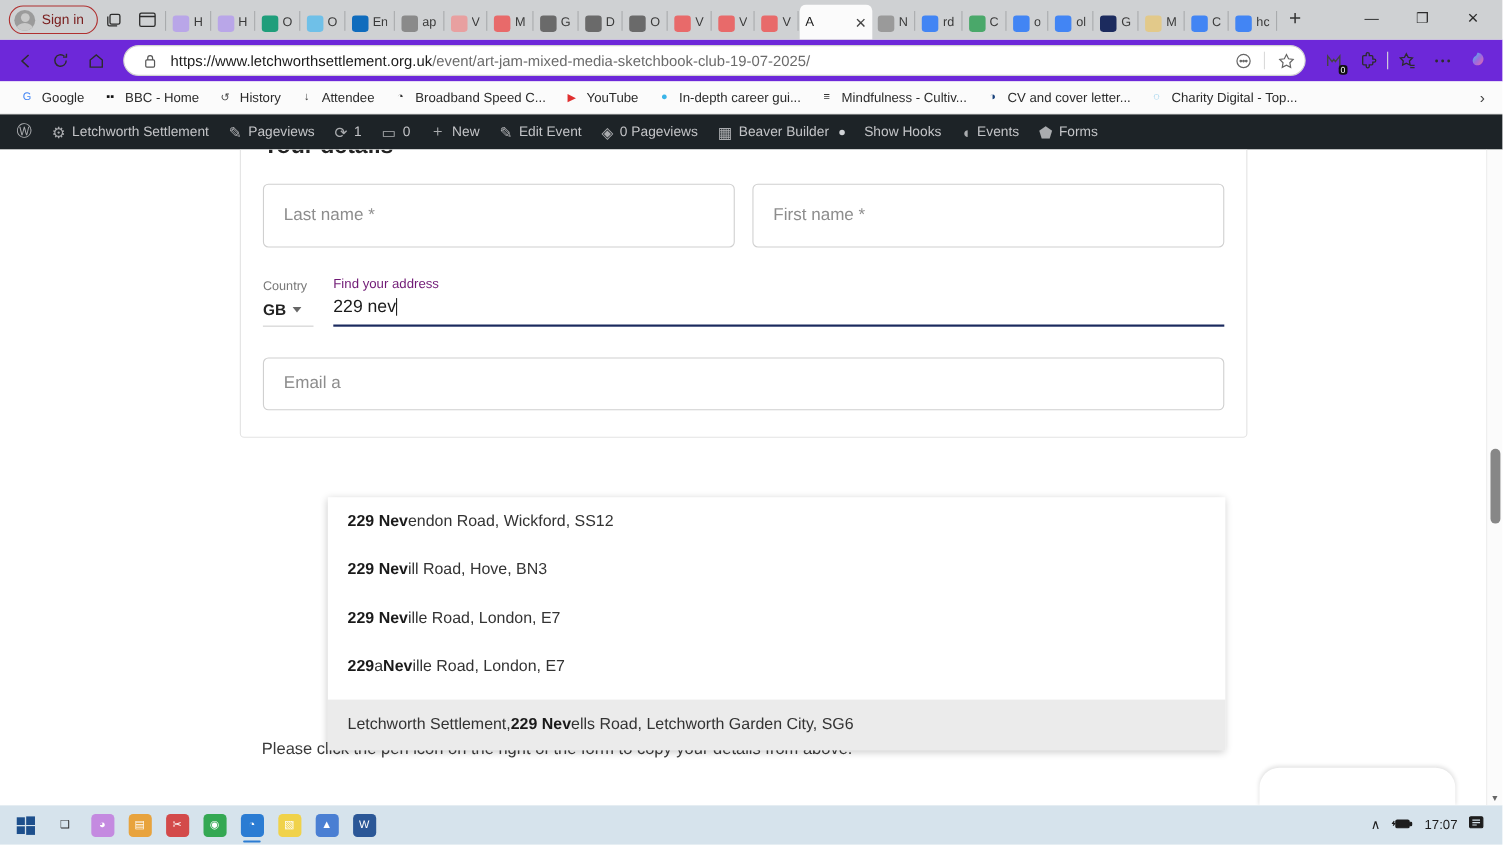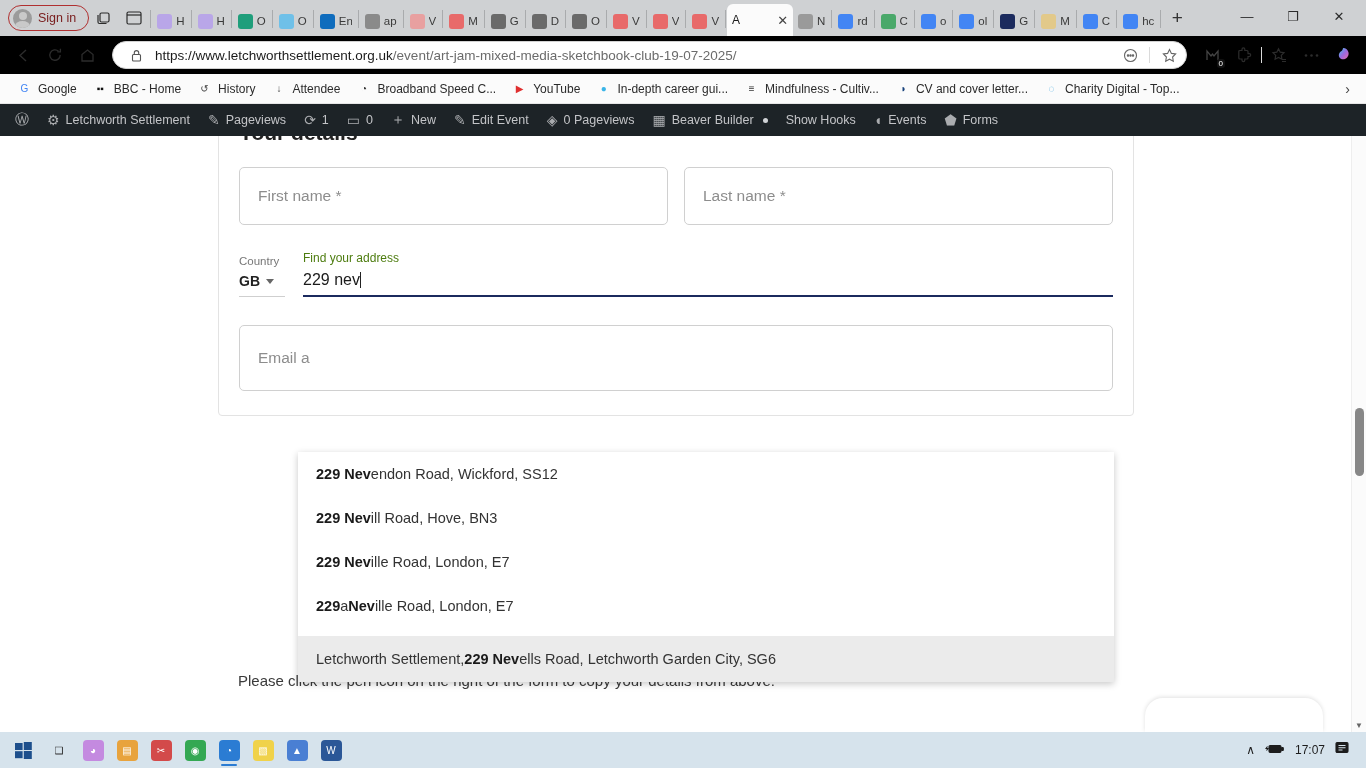--- a/index.html
+++ b/index.html
@@ -60,21 +60,21 @@
   .tab.active .tl { font-size: 12px; }
   .tab-x { font-size: 13px; color:#444; }
 
   .newtab { width: 30px; height: 30px; margin-bottom:3px; display:flex;
     align-items:center; justify-content:center; font-size:19px; color:#333; flex:none; }
   .wctl { margin-left:auto; display:flex; align-items:flex-start; height:36px; }
   .wctl div { width: 46px; height: 32px; display:flex; align-items:center;
     justify-content:center; font-size:13px; color:#2b2b2b; }
 
   .navbar {
-    height: 38px; background: #000000; display: flex; align-items: center;
+    height: 38px; background: #6d28d9; display: flex; align-items: center;
     gap: 2px; padding: 0 8px; flex: 0 0 38px;
   }
   .nav-btn { width: 30px; height: 30px; display:flex; align-items:center;
     justify-content:center; color:#2c2c2c; border-radius:4px; flex:none; }
   .omnibox {
     flex: 1; height: 28px; background: #ffffff; border: 1px solid #d2d2d2;
     border-radius: 14px; display: flex; align-items: center; padding: 0 6px 0 12px;
     margin: 0 8px; gap: 8px; min-width:0;
   }
   .omnibox .url { font-size: 13.5px; color: #6b6b6b; white-space: nowrap;
@@ -129,35 +129,35 @@
   .addr-row { display:flex; align-items:flex-end; gap:16px; }
   .country-col { width: 48px; }
   .lbl-small { font-size:11.5px; color:#777; margin-bottom:6px; }
   .country-sel {
     display:flex; align-items:center; gap:6px; font-size:14px; color:#222;
     font-weight:600; border-bottom:1px solid #cfcfcf; padding-bottom:7px; width:46px;
   }
   .caret { width:0;height:0;border-left:4px solid transparent;
     border-right:4px solid transparent;border-top:5px solid #666; }
   .find-col { flex:1; }
-  .lbl-link { font-size:12px; color:#4d7c0f; margin-bottom:6px; }
+  .lbl-link { font-size:12px; color:#701a75; margin-bottom:6px; }
   .find-input {
     border-bottom:2px solid #1b2a5e; font-size:16px; color:#1a1a1a;
     padding-bottom:6px; position:relative;
   }
   .caretbar { display:inline-block; width:1px; height:16px; background:#222;
     vertical-align:-3px; }
 
   .enterbtn {
     margin-top: 20px; width:160px; height:44px; background:#10205c; color:#fff;
     font-size:14px; font-weight:700; letter-spacing:.6px;
     display:flex; align-items:center; justify-content:center; border-radius:2px;
   }
   .email-input {
-    margin-top: 28px; width: 100%; height:66px; border:1px solid #d0d0d0;
+    margin-top: 28px; width: 100%; height:48px; border:1px solid #d0d0d0;
     border-radius:5px; display:flex; align-items:center; padding:0 18px;
     font-size:15.5px; color:#8d8d8d;
   }
 
   
   .ac {
     position:absolute; left:298px; top:316px; width:816px; background:#fff;
     box-shadow: 0 2px 7px rgba(0,0,0,.22); z-index:30;
   }
   .ac-item { height:44px; display:flex; align-items:center; padding:0 18px;
@@ -532,22 +532,22 @@
         </div>
       </div>
   </div>
 
   <div class="viewport">
     <div class="page">
 
       <div class="card">
         <div class="sec-title">Your details</div>
         <div class="row2">
+          <div class="tinput">Last name *</div>
           <div class="tinput">First name *</div>
-          <div class="tinput">Last name *</div>
         </div>
         <div class="addr-row">
           <div class="country-col">
             <div class="lbl-small">Country</div>
             <div class="country-sel">
               <span>GB</span>
               <span class="caret"></span>
             </div>
           </div>
           <div class="find-col">

